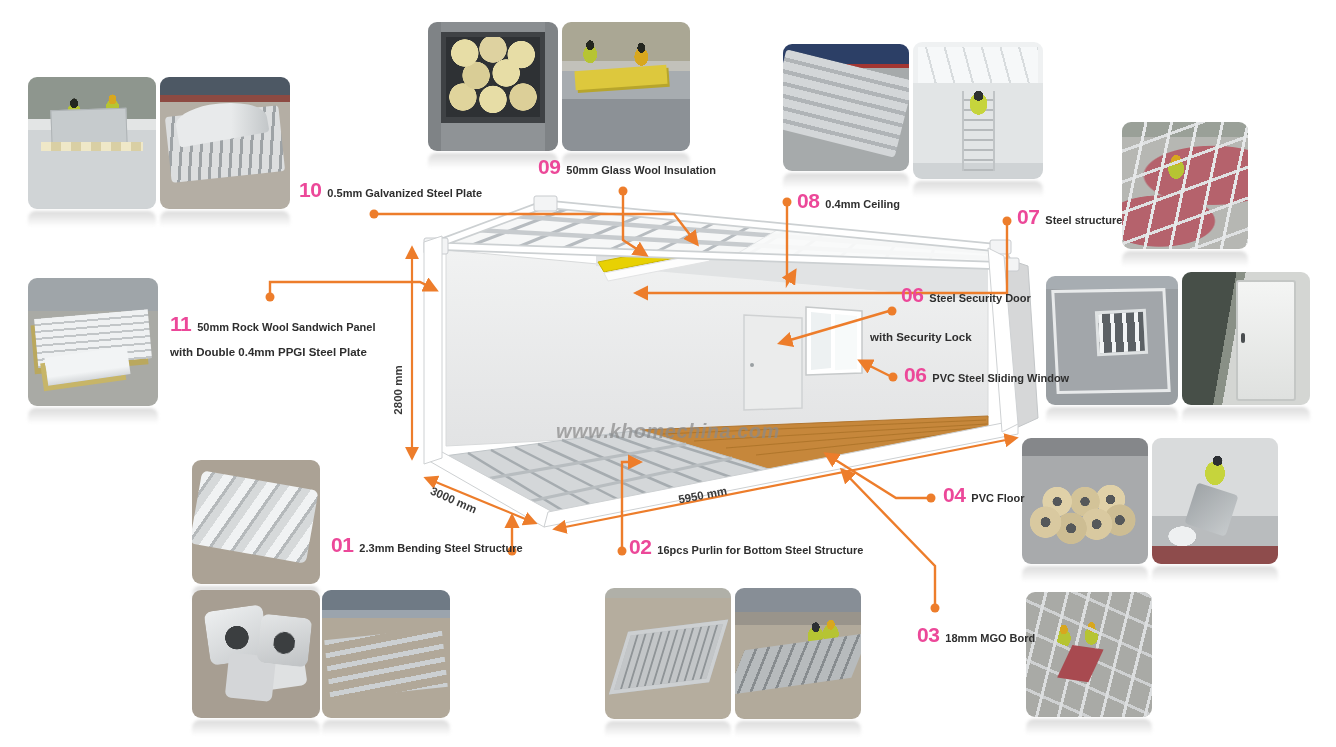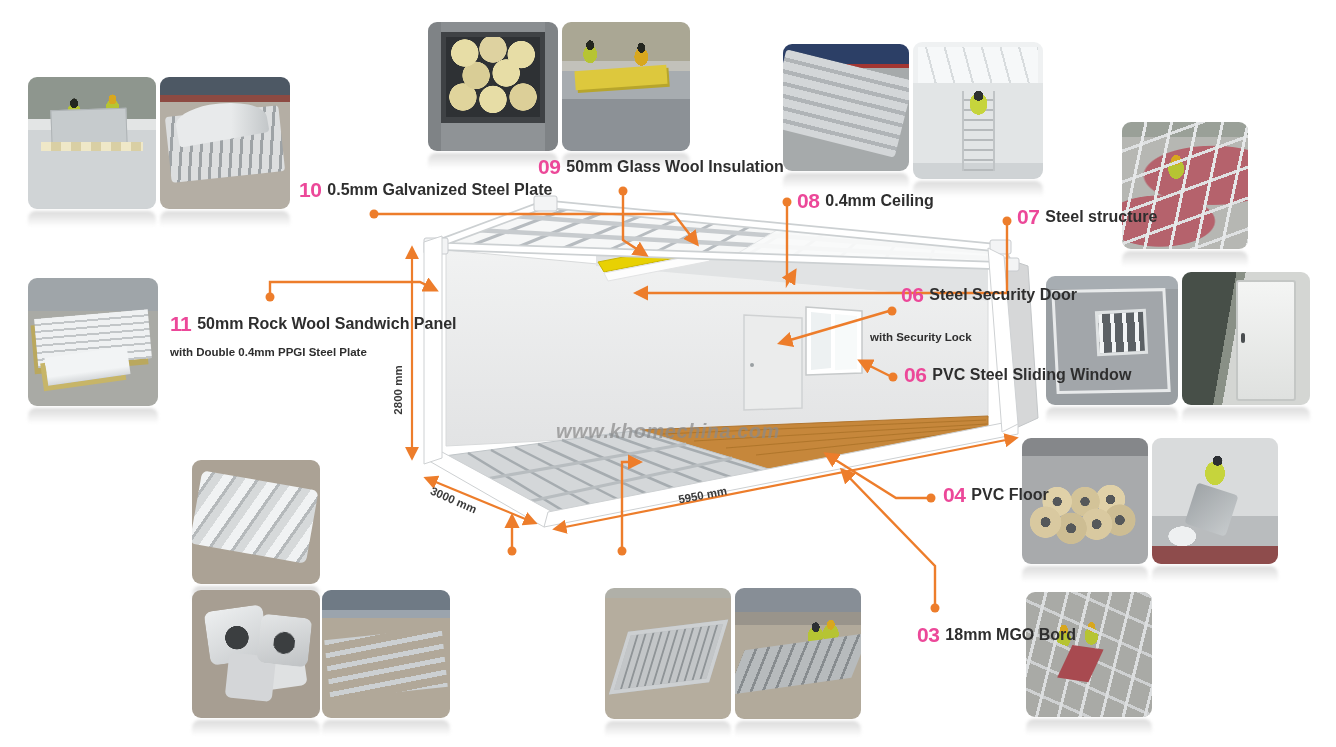--- a/index.html
+++ b/index.html
@@ -2,21 +2,21 @@
 <html><head>
 <meta charset="utf-8">
 <style>
   html,body{margin:0;padding:0;background:#fff;}
   #canvas{position:relative;width:1336px;height:747px;background:#fff;overflow:hidden;
           font-family:"Liberation Sans",sans-serif;}
   .art{position:absolute;left:0;top:0;z-index:1;}
   
   .lab{position:absolute;display:flex;align-items:flex-end;white-space:nowrap;z-index:3;}
   .lab .n{font-weight:700;font-size:21px;line-height:1;color:#ec4899;letter-spacing:-.5px;}
-  .lab .t{font-weight:700;font-size:16px;line-height:1.1;color:#2e2e2e;margin-left:6px;padding-bottom:1px;}
+  .lab .t{font-weight:700;font-size:11px;line-height:1.1;color:#2e2e2e;margin-left:6px;padding-bottom:1px;}
   .t2{position:absolute;font-weight:700;font-size:11.5px;color:#2e2e2e;white-space:nowrap;z-index:3;}
   .dim{position:absolute;font-weight:700;font-size:11.5px;color:#3a3a3a;white-space:nowrap;z-index:3;}
   .wm{position:absolute;font-weight:700;font-size:20px;color:#8b8b8b;opacity:.72;letter-spacing:.5px;z-index:3;font-style:italic;}
   
   .ph{position:absolute;border-radius:9px;overflow:hidden;background:#c9ccce;z-index:2;}
   .refl{position:absolute;height:20px;border-radius:8px;z-index:2;filter:blur(1.5px);
         background:linear-gradient(180deg,rgba(110,110,110,.25),rgba(255,255,255,0) 80%);}
   .ph-tl1{left:28px;top:77px;width:128px;height:132px;background:
     radial-gradient(4px 5px at 36% 20%,#23261f 98%,transparent),
     radial-gradient(7px 9px at 36% 27%,#b6c433 98%,transparent),
@@ -263,20 +263,28 @@
       <div class="ph ph-lm1"></div>
       <div class="refl refl-lm1"></div>
       <div class="ph ph-ll1"></div>
       <div class="refl refl-ll1"></div>
       <div class="ph ph-ll2"></div>
       <div class="refl refl-ll2"></div>
       <div class="ph ph-ll3"></div>
       <div class="refl refl-ll3"></div>
     </div>
 
+  <div class="lab" style="left:331px;top:534px">
+    <span class="n">01</span>
+    <span class="t">2.3mm Bending Steel Structure</span>
+  </div>
+  <div class="lab" style="left:629px;top:536px">
+    <span class="n">02</span>
+    <span class="t">16pcs Purlin for Bottom Steel Structure</span>
+  </div>
   <div class="lab" style="left:917px;top:624px">
     <span class="n">03</span>
     <span class="t">18mm MGO Bord</span>
   </div>
   <div class="lab" style="left:943px;top:484px">
     <span class="n">04</span>
     <span class="t">PVC Floor</span>
   </div>
   <div class="lab" style="left:904px;top:364px">
     <span class="n">06</span>

